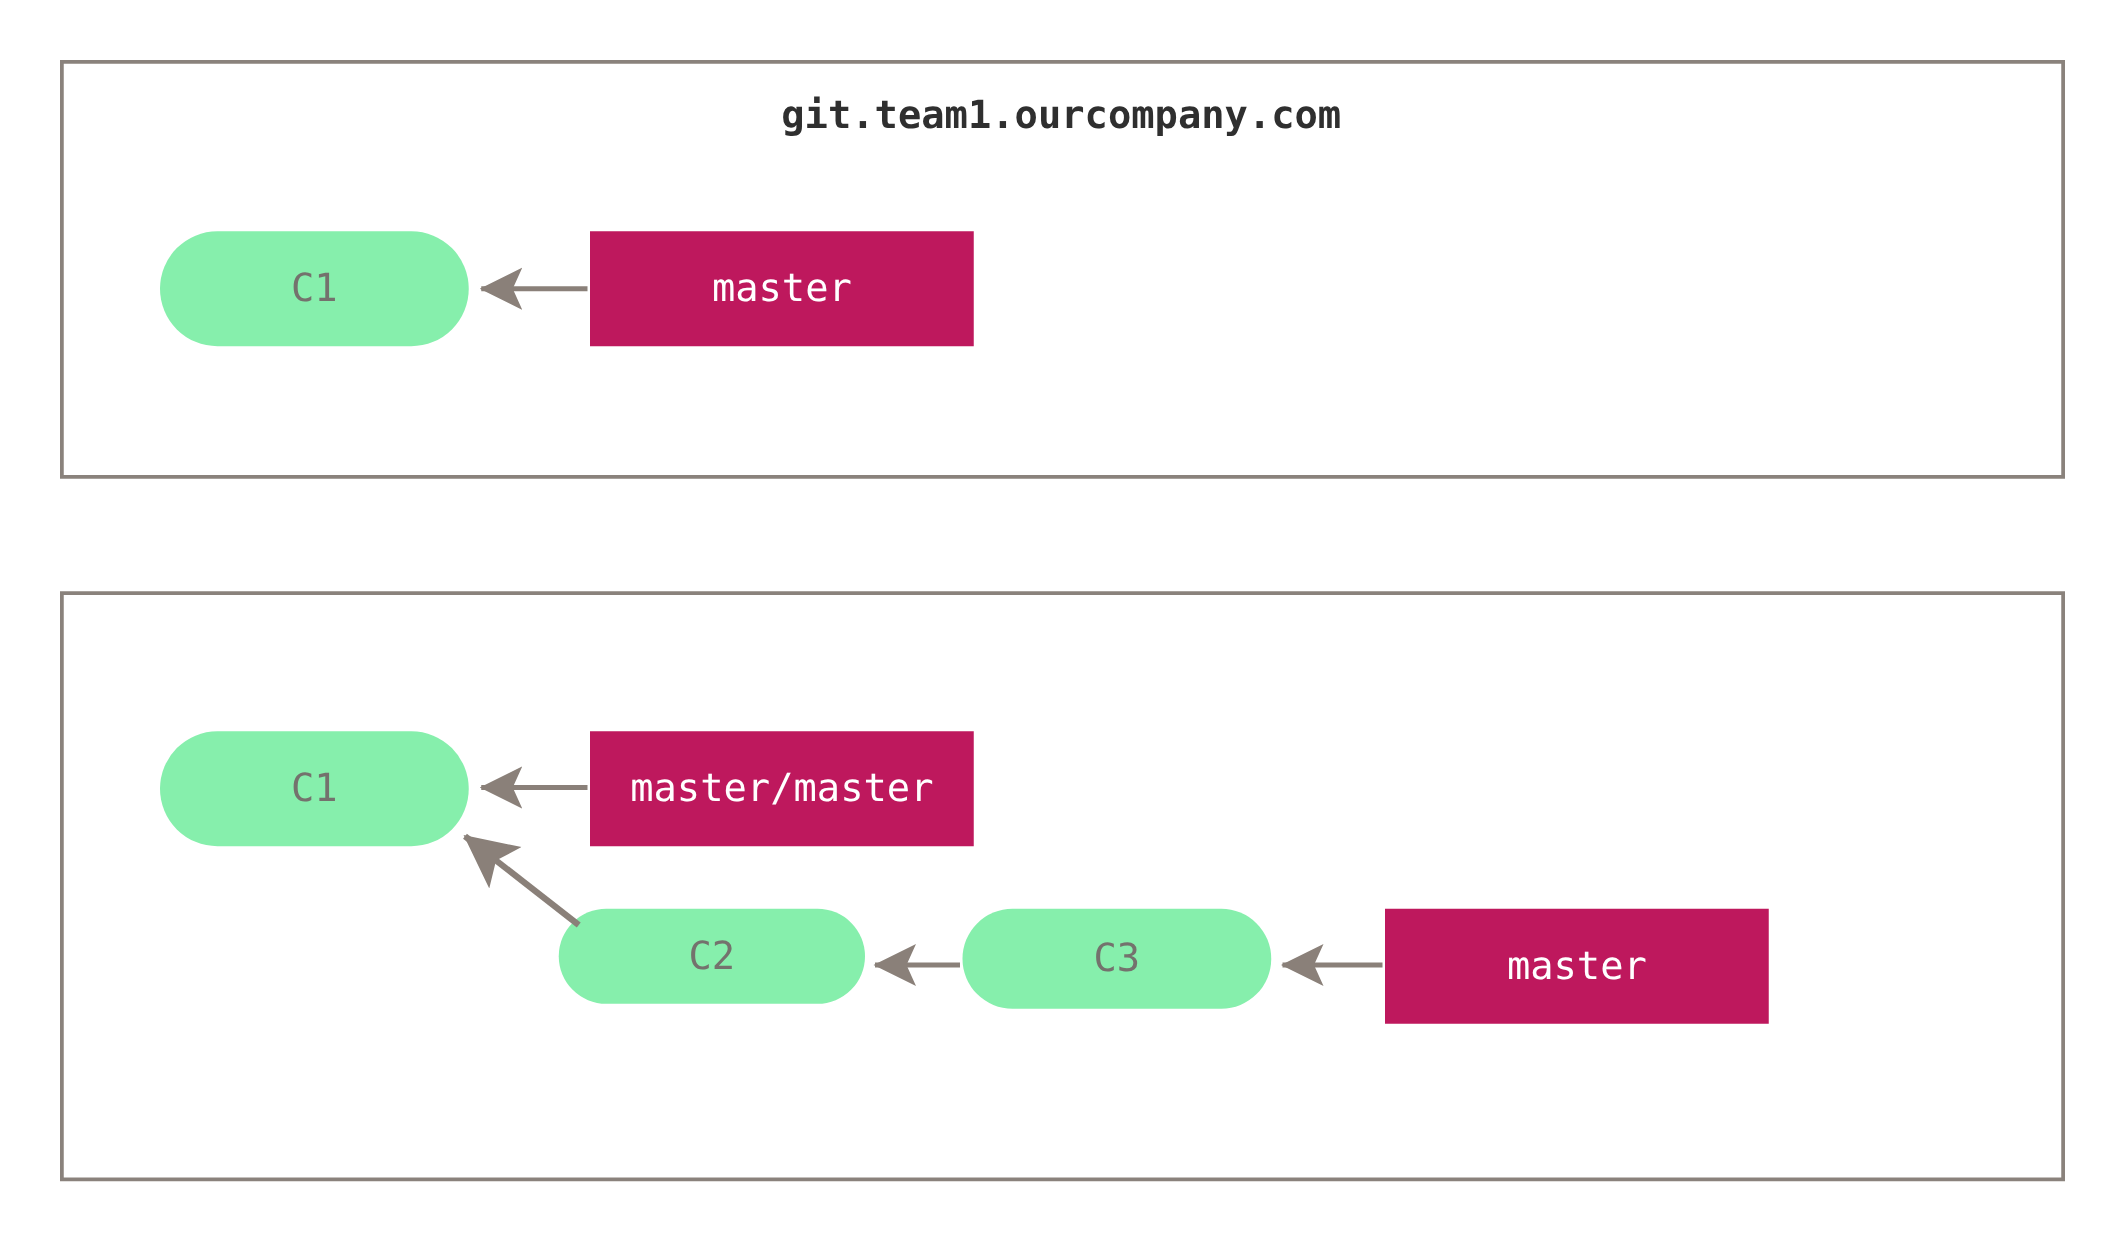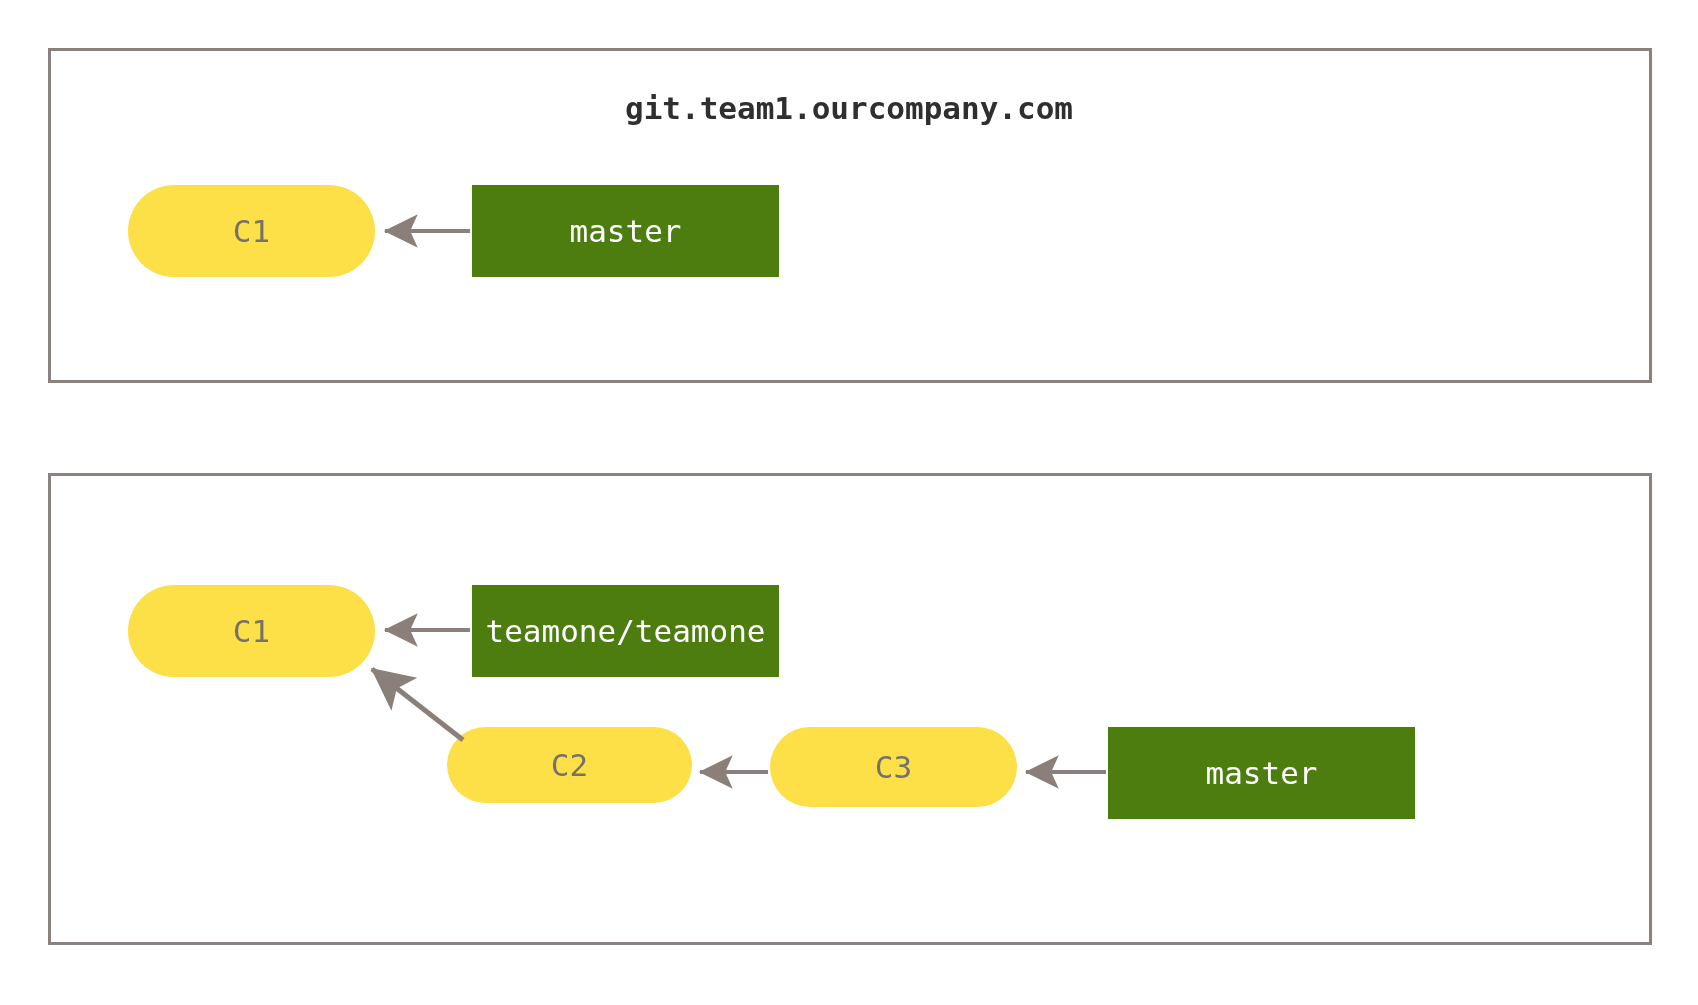--- a/index.html
+++ b/index.html
@@ -52,36 +52,36 @@
     font-weight: 700;
     color: #2f2f2f;
     letter-spacing: 0px;
     white-space: nowrap;
   }
 
   
   .commit {
     position: absolute;
     box-sizing: border-box;
-    background: #fde047;
+    background: #86efac;
     border-radius: 46px;
     display: flex;
     align-items: center;
     justify-content: center;
     font-family: "DejaVu Sans Mono", "Liberation Mono", monospace;
     font-size: 31px;
     color: #74726d;
     user-select: none;
   }
 
   
   .branch {
     position: absolute;
     box-sizing: border-box;
-    background: #4d7c0f;
+    background: #be185d;
     display: flex;
     align-items: center;
     justify-content: center;
     font-family: "DejaVu Sans Mono", "Liberation Mono", monospace;
     font-size: 31px;
     color: #ffffff;
     user-select: none;
   }
 
   
@@ -93,39 +93,39 @@
     pointer-events: none;
   }
 </style>
 </head>
 <body>
 
 <div class="stage">
 
   <div class="panel" id="panel-remote"></div>
 
-  <div class="panel-title" style="top:90px;">git.team1.ourcompany.com</div>
+  <div class="panel-title" style="top:74px;">git.team1.ourcompany.com</div>
 
   <div class="commit" style="left:128px; top:185px; width:247px; height:92px;">
     <span>C1</span>
   </div>
 
   <div class="branch" style="left:472px; top:185px; width:307px; height:92px;">
     <span>master</span>
   </div>
 
   <div class="panel" id="panel-local"></div>
 
 
   <div class="commit" style="left:128px; top:585px; width:247px; height:92px;">
     <span>C1</span>
   </div>
 
   <div class="branch" style="left:472px; top:585px; width:307px; height:92px;">
-    <span>teamone/teamone</span>
+    <span>master/master</span>
   </div>
 
   <div class="commit" style="left:447px; top:727px; width:245px; height:76px;">
     <span>C2</span>
   </div>
 
   <div class="commit" style="left:770px; top:727px; width:247px; height:80px;">
     <span>C3</span>
   </div>
 

